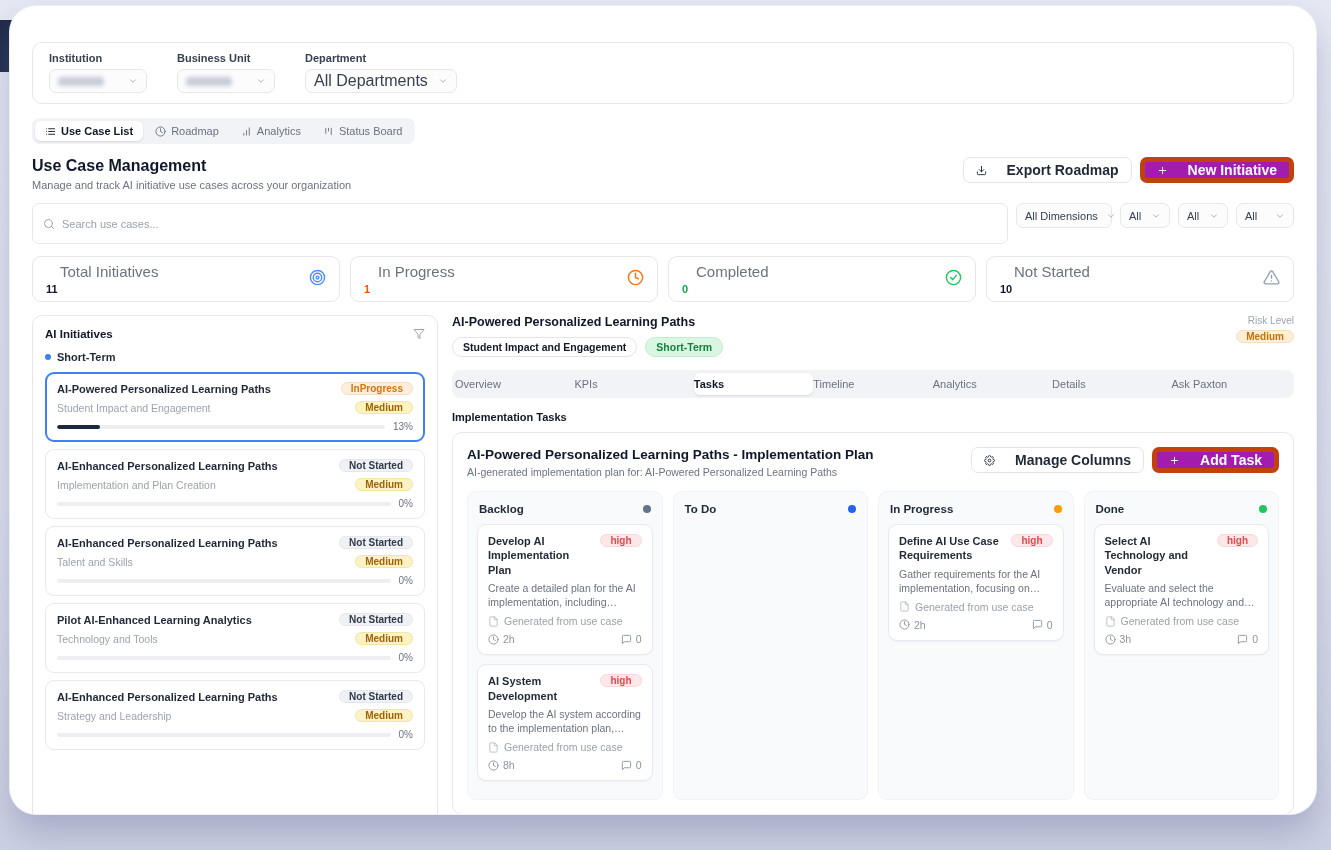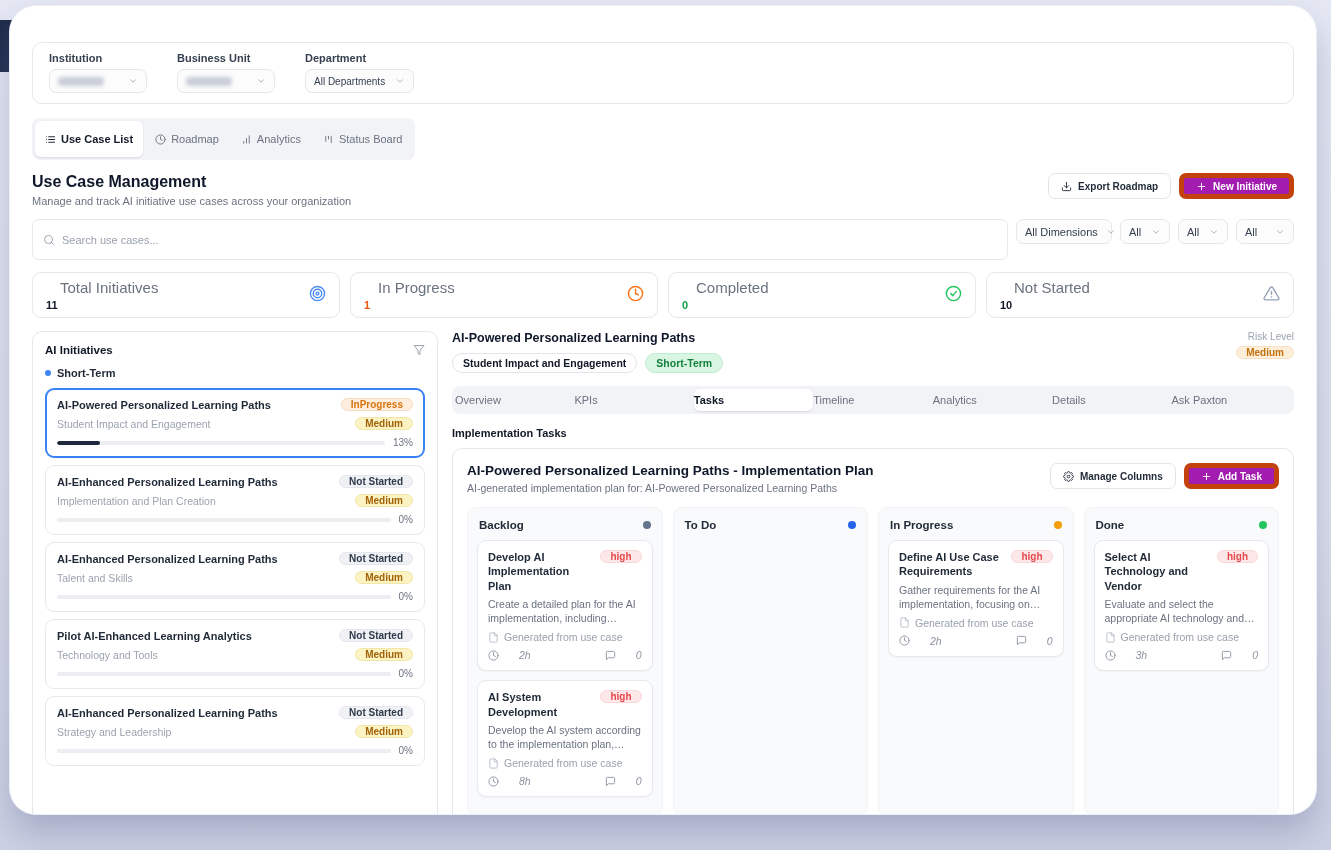--- a/index.html
+++ b/index.html
@@ -24,40 +24,40 @@
   .banner-title { font-size:13px; font-weight:700; color:#173a2a; }
   .banner-sub { font-size:10.5px; color:#2f9e5a; margin-top:3px; }
 
   
   .filter-card { margin-top:12px; border:1px solid #e5e7eb; border-radius:10px;
     padding:9px 16px 10px; display:flex; gap:30px; flex:none; }
   .fgroup .flabel { font-size:11px; font-weight:600; color:#374151; margin-bottom:5px; }
   .fcontrol { height:24px; min-width:98px; border:1px solid #e5e7eb; border-radius:7px;
     background:#fcfcfd; display:flex; align-items:center; justify-content:space-between;
     padding:0 8px; gap:10px; cursor:pointer; }
-  .fcontrol .ftext { font-size:10px; color:#374151;text-align:center; }
+  .fcontrol .ftext { font-size:16px; color:#374151;text-align:center; }
   .blurpill { width:46px; height:9px; border-radius:4px; background:#c7ccd8; filter:blur(2px); }
   .chev { width:10px; height:10px; color:#9ca3af; flex:none; }
   .chev svg { width:10px; height:10px; }
 
   
   .view-tabs { margin-top:14px; display:inline-flex; align-self:flex-start;
     background:#f1f3f6; border-radius:8px; padding:3px; gap:2px; flex:none; }
-  .vtab { display:flex; align-items:center; gap:5px; padding:12px 10px; border-radius:6px;
+  .vtab { display:flex; align-items:center; gap:5px; padding:4px 10px; border-radius:6px;
     font-size:11px; color:#6b7280; cursor:pointer; white-space:nowrap; }
   .vtab.active { background:#ffffff; color:#111827; font-weight:700; box-shadow:0 1px 2px rgba(15,23,42,.12); }
   .vtab .icon svg { width:11px; height:11px; }
 
   
   .page-head { margin-top:13px; display:flex; justify-content:space-between; align-items:flex-start; flex:none; }
   .page-title { font-size:16px; font-weight:700; color:#0f172a; }
   .page-sub { font-size:11px; color:#6b7280; margin-top:4px; }
   .head-buttons { display:flex; gap:8px; }
-  .btn { display:flex; align-items:center; gap:6px; height:26px; padding:0 12px;
-    border-radius:7px; font-size:10px; font-weight:600; cursor:pointer; white-space:nowrap; }
+  .btn { display:flex; align-items:center; gap:20px; height:26px; padding:0 12px;
+    border-radius:7px; font-size:14px; font-weight:600; cursor:pointer; white-space:nowrap; }
   .btn svg { width:11px; height:11px; }
   .btn-outline { background:#fff; border:1px solid #e2e5ea; color:#1f2937; }
   .btn-dark { background:#a21caf; border:5px solid #c2410c; color:#ffffff; }
 
   
   .toolbar { margin-top:12px; display:flex; gap:8px; flex:none; }
   .searchbox { flex:1; height:41px; border:1px solid #e5e7eb; border-radius:7px;
     display:flex; align-items:center; gap:7px; padding:0 10px; }
   .searchbox .icon { color:#9ca3af; } .searchbox .icon svg { width:12px; height:12px; }
   .searchbox input { border:none; outline:none; flex:1; font-size:11px; color:#374151;
@@ -143,21 +143,21 @@
     margin-bottom:9px; box-shadow:0 1px 2px rgba(15,23,42,.04); cursor:pointer; }
   .t-row { display:flex; justify-content:space-between; align-items:flex-start; gap:6px; }
   .t-title { font-size:11px; font-weight:700; color:#1f2937; line-height:1.3; }
   .t-desc { margin-top:4px; font-size:10.5px; color:#6b7280; line-height:1.35;
     display:-webkit-box; -webkit-line-clamp:2; -webkit-box-orient:vertical;
     overflow:hidden; max-height:29px; }
   .t-src { margin-top:6px; display:flex; align-items:center; gap:5px; color:#9aa1ad; font-size:10.5px; }
   .t-src svg { width:11px; height:11px; color:#b8bec9; }
   .t-foot { margin-top:6px; display:flex; justify-content:space-between; align-items:center;
     color:#8b93a1; font-size:10.5px; }
-  .t-meta { display:flex; align-items:center; gap:20px;font-style:italic; }
+  .t-meta { display:flex; align-items:center; gap:4px; }
   .t-meta svg { width:11px; height:11px; }
   .icon { display:inline-flex; align-items:center; justify-content:center; }
   .icon svg { display:block; }
 </style>
 </head>
 <body>
 
 <div class="stage">
   <div class="bg-dark"></div>
   <div class="window">

